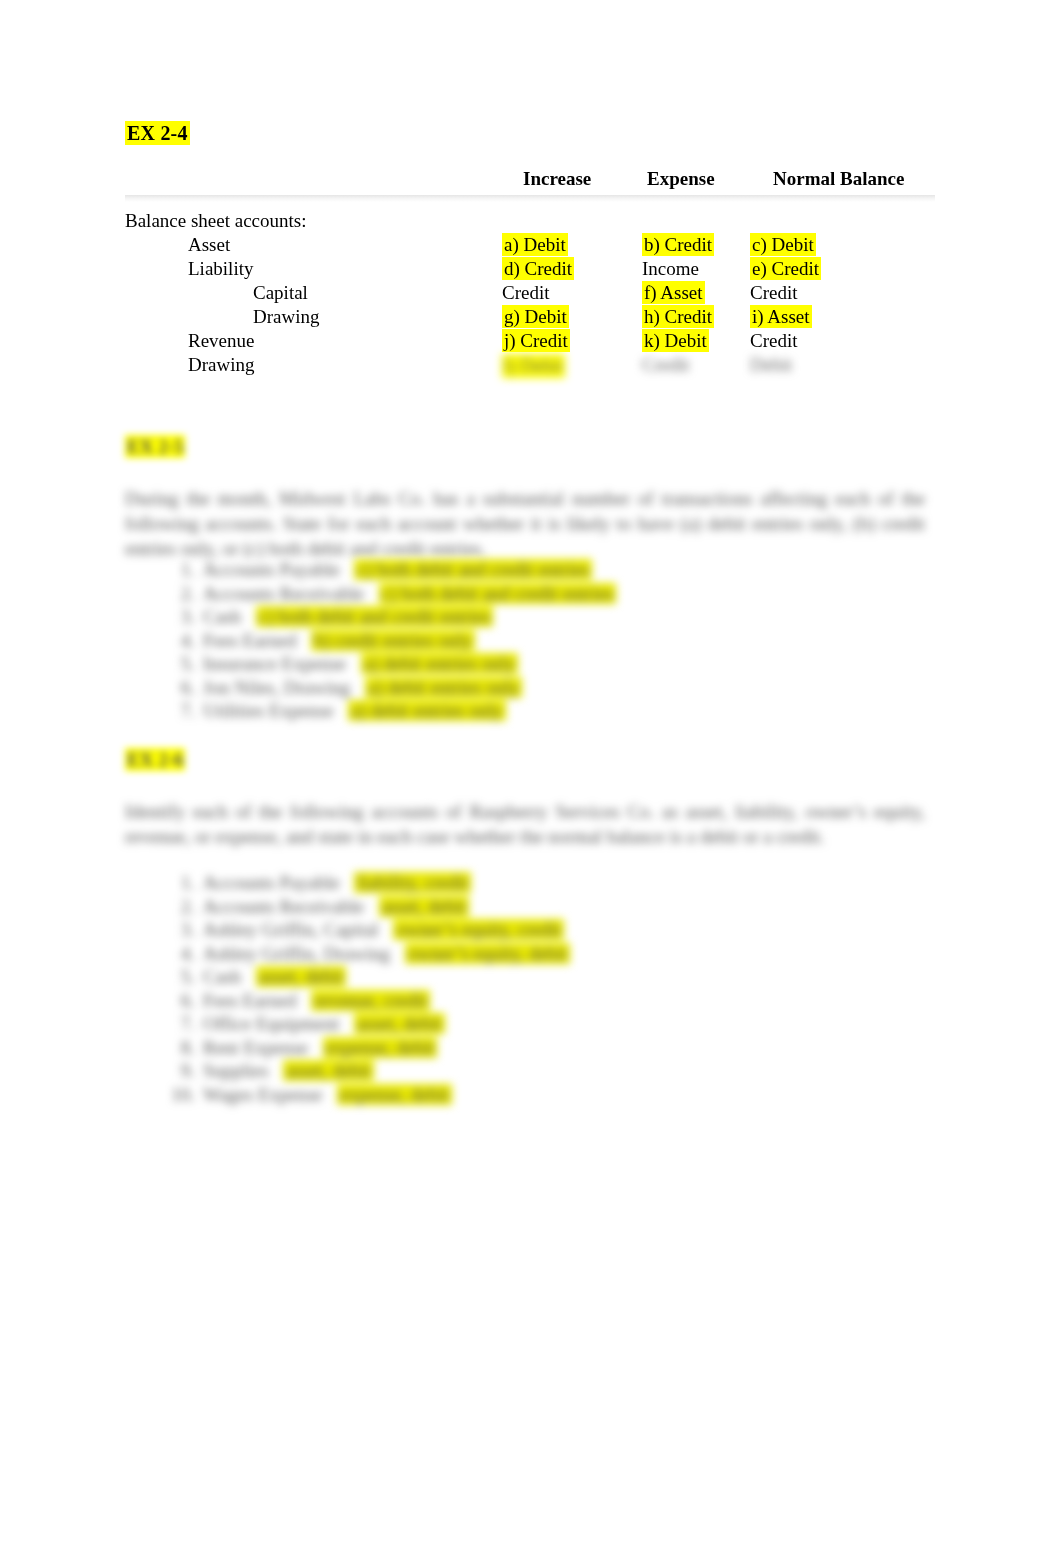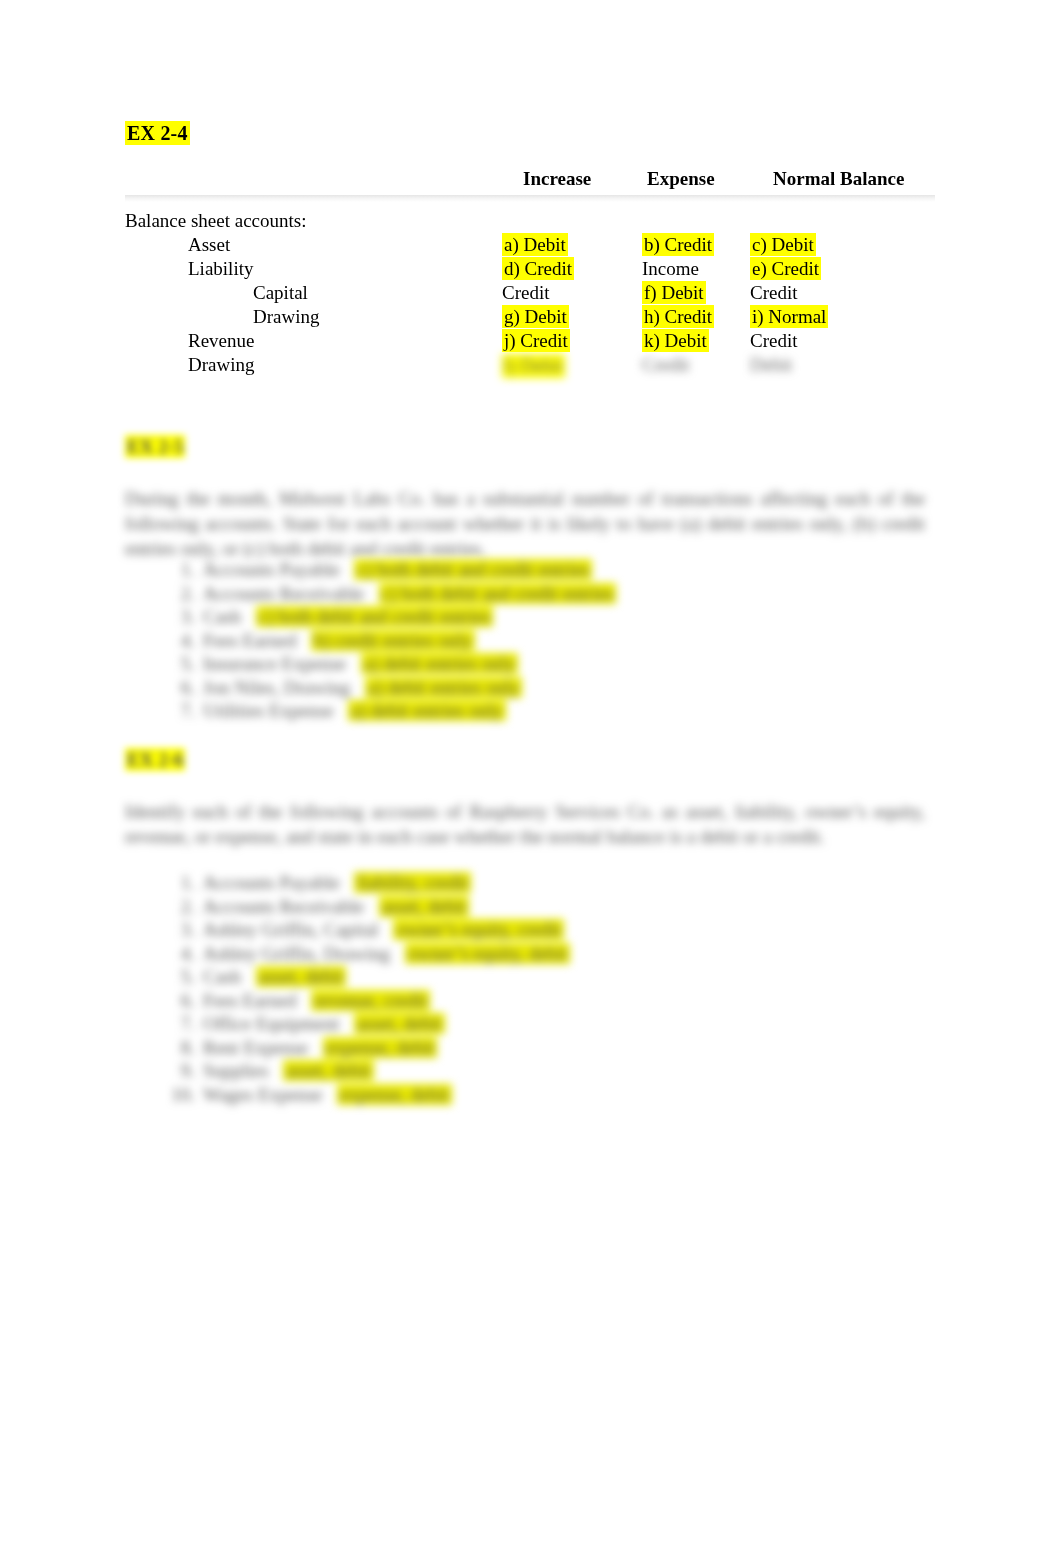--- a/index.html
+++ b/index.html
@@ -186,29 +186,29 @@
       <span class="label lvl1">Liability</span>
       <span class="c-inc"><span class="hl">d) Credit</span></span>
       <span class="c-dec"><span>Income</span></span>
       <span class="c-nor"><span class="hl">e) Credit</span></span>
     </div>
 
 
     <div class="trow">
       <span class="label lvl2">Capital</span>
       <span class="c-inc"><span>Credit</span></span>
-      <span class="c-dec"><span class="hl">f) Debit</span></span>
+      <span class="c-dec"><span class="hl">f) Asset</span></span>
       <span class="c-nor"><span>Credit</span></span>
     </div>
 
     <div class="trow">
       <span class="label lvl2">Drawing</span>
       <span class="c-inc"><span class="hl">g) Debit</span></span>
       <span class="c-dec"><span class="hl">h) Credit</span></span>
-      <span class="c-nor"><span class="hl">i) Normal</span></span>
+      <span class="c-nor"><span class="hl">i) Asset</span></span>
     </div>
 
 
     <div class="trow">
       <span class="label lvl1">Revenue</span>
       <span class="c-inc"><span class="hl">j) Credit</span></span>
       <span class="c-dec"><span class="hl">k) Debit</span></span>
       <span class="c-nor"><span>Credit</span></span>
     </div>
 

